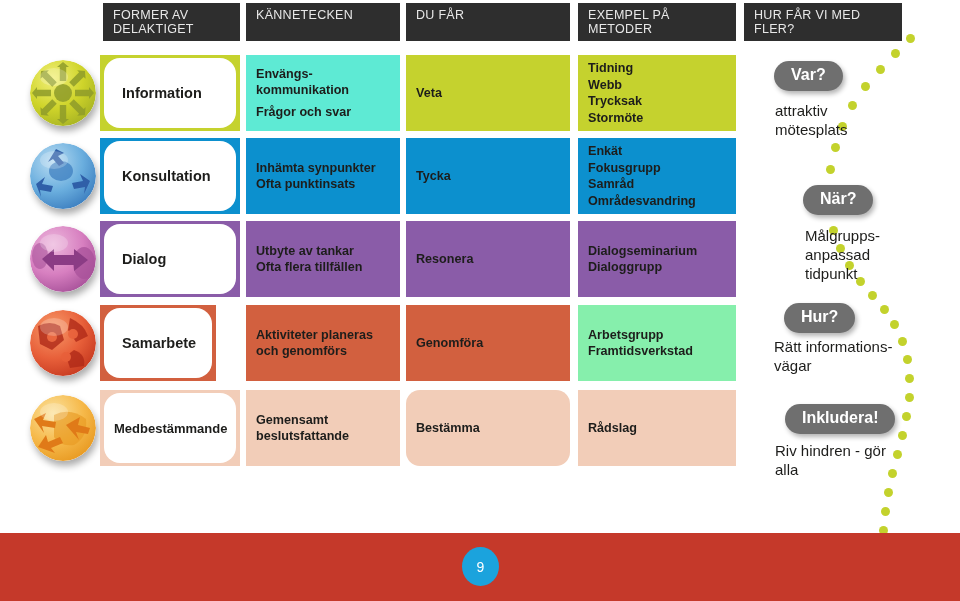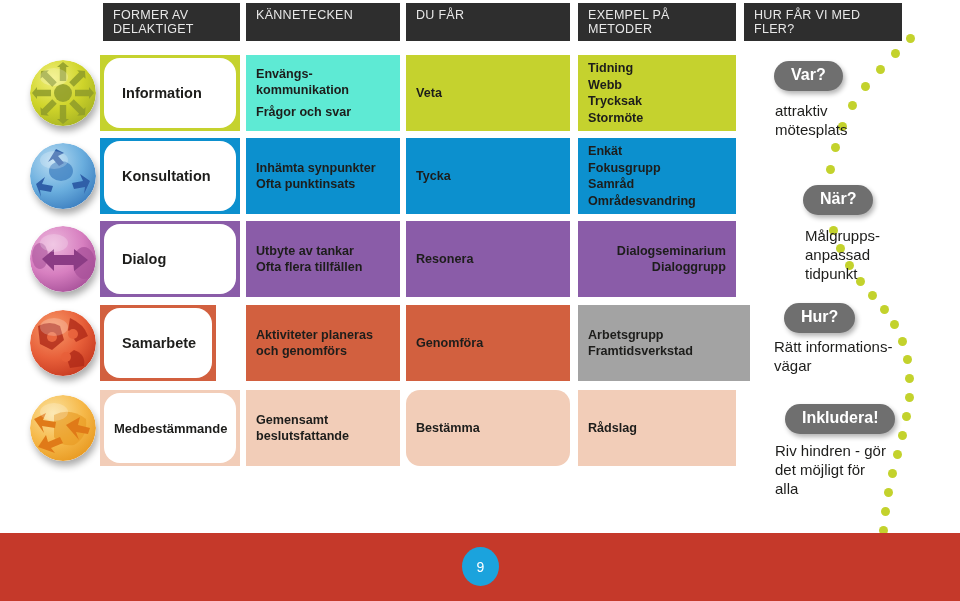--- a/index.html
+++ b/index.html
@@ -290,37 +290,37 @@
           <span class="pilltxt">Dialog</span>
         </div>
       </div>
       <div class="cell" style="left: 246px; top: 221px; width: 154px; height: 76px; background: rgb(138, 92, 168);">
         <span class="ln">Utbyte av tankar</span>
         <span class="ln">Ofta flera tillfällen</span>
       </div>
       <div class="cell" style="left: 406px; top: 221px; width: 164px; height: 76px; background: rgb(138, 92, 168);">
         <span class="ln">Resonera</span>
       </div>
-      <div class="cell" style="left: 578px; top: 221px; width: 158px; height: 76px; background: rgb(138, 92, 168); text-align: right;">
+      <div class="cell" style="left: 578px; top: 221px; width: 158px; height: 76px; background: rgb(138, 92, 168);">
         <span class="ln">Dialogseminarium</span>
         <span class="ln">Dialoggrupp</span>
       </div>
       <div class="labelcell" style="left: 100px; top: 305px; width: 116px; height: 76px; background: rgb(210, 96, 63);">
         <div class="pill">
           <span class="pilltxt">Samarbete</span>
         </div>
       </div>
       <div class="cell" style="left: 246px; top: 305px; width: 154px; height: 76px; background: rgb(210, 96, 63);">
         <span class="ln">Aktiviteter planeras</span>
         <span class="ln">och genomförs</span>
       </div>
       <div class="cell" style="left: 406px; top: 305px; width: 164px; height: 76px; background: rgb(210, 96, 63);">
         <span class="ln">Genomföra</span>
       </div>
-      <div class="cell" style="left: 578px; top: 305px; width: 172px; height: 76px; background: #a3a3a3;">
+      <div class="cell" style="left: 578px; top: 305px; width: 158px; height: 76px; background: #86efac;">
         <span class="ln">Arbetsgrupp</span>
         <span class="ln">Framtidsverkstad</span>
       </div>
       <div class="labelcell" style="left: 100px; top: 390px; width: 140px; height: 76px; background: rgb(242, 205, 184);">
         <div class="pill" style="padding-left: 10px;">
           <span class="pilltxt" style="font-size: 13px;">Medbestämmande</span>
         </div>
       </div>
       <div class="cell" style="left: 246px; top: 390px; width: 154px; height: 76px; background: rgb(242, 205, 184);">
         <span class="ln">Gemensamt</span>
@@ -380,21 +380,20 @@
         <span class="ln">tidpunkt</span>
       </div>
       <div class="badge" style="left: 784px; top: 303px;">Hur?</div>
       <div class="rtext" style="left: 774px; top: 337px;">
         <span class="ln">Rätt informations-</span>
         <span class="ln">vägar</span>
       </div>
       <div class="badge" style="left: 785px; top: 404px;">Inkludera!</div>
       <div class="rtext" style="left: 775px; top: 441px;">
         <span class="ln">Riv hindren - gör</span>
-        <span class="ln">det möjligt för</span>
         <span class="ln">alla</span>
       </div>
     </div>
 
   <div id="footer"></div>
   <div id="pagebubble">9</div>
 
 </div>
 
 </body></html>

